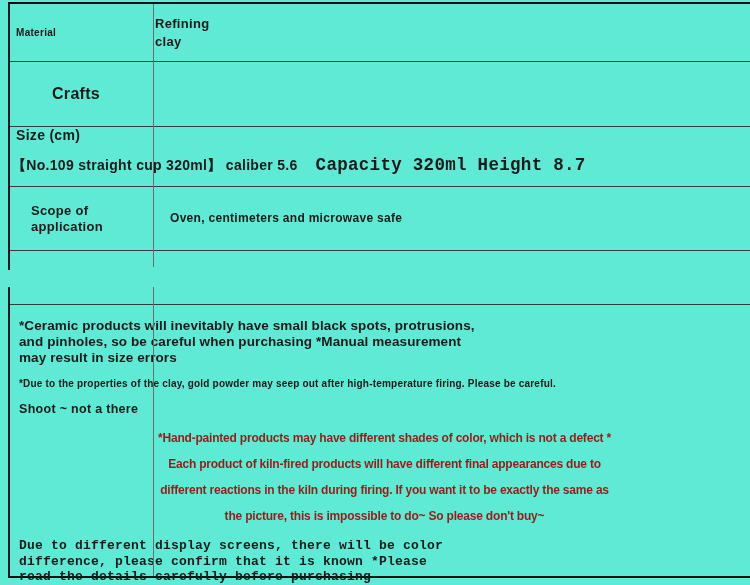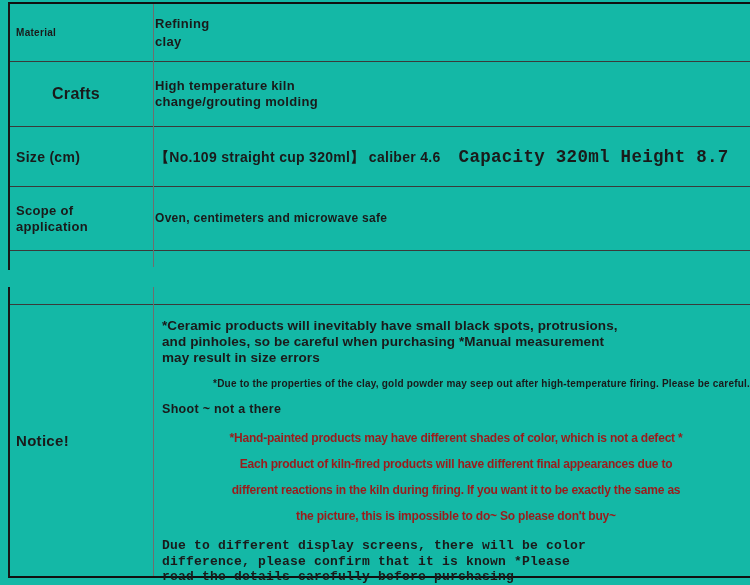--- a/index.html
+++ b/index.html
@@ -1,20 +1,20 @@
 <!DOCTYPE html>
 <html><head>
 <meta charset="utf-8">
 <style>
   html, body { margin: 0; padding: 0; background: #ffffff; }
   .canvas {
     position: relative;
     width: 750px;
     height: 585px;
-    background: #14b8a6;
+    background: #5eead4;
     font-family: "Liberation Sans", sans-serif;
     font-weight: bold;
     color: #1a1a1a;
     overflow: hidden;
   }
   
   .table-top {
     position: absolute;
     left: 8px; top: 2px; right: 0;
     height: 268px;
@@ -39,39 +39,39 @@
   .table-top .col-divider { height: 263px; }
   .table-bottom .col-divider { height: 100%; }
 
   .row {
     display: flex;
     box-sizing: border-box;
     border-bottom: 1px solid #3a3a3a;
   }
   .row.r1 { height: 58px; }
   .row.r2 { height: 65px; }
-  .row.r3 { height: 60px; }
+  .row.r3 { height: 60px; flex-direction: column; }
   .row.r4 { height: 64px; }
   .row.stub { height: 20px; border-bottom: none; }
   .row.stub2 { height: 18px; }
 
   .cell-label {
     width: 143px;
     box-sizing: border-box;
     padding-left: 6px;
     display: flex;
     align-items: center;
     white-space: pre-line;
     letter-spacing: 0.3px;
     line-height: 16px;
   }
   .r1 .cell-label { font-size: 10px; }
   .r2 .cell-label { font-size: 16px; padding-left: 42px; }
   .r3 .cell-label { font-size: 14px; }
-  .r4 .cell-label { font-size: 13px; }
+  .r4 .cell-label { font-size: 13px; margin-left: 15px; }
 
   .cell-value {
     flex: 1;
     box-sizing: border-box;
     padding-left: 2px;
     display: flex;
     flex-direction: column;
     justify-content: center;
     white-space: pre-line;
     letter-spacing: 0.3px;
@@ -102,64 +102,61 @@
   .notice-content {
     flex: 1;
     box-sizing: border-box;
     padding: 7px 0 0 9px;
   }
   .notice-content p {
     margin: 0;
     white-space: pre-line;
   }
   .np1 { margin-top: 6px !important; font-size: 13.5px; line-height: 16px; letter-spacing: 0.1px; }
-  .np2 { margin-top: 12px !important; font-size: 10px; line-height: 12px; letter-spacing: 0.2px; text-align: right; }
+  .np2 { margin-top: 12px !important; font-size: 10px; line-height: 12px; letter-spacing: 0.2px; }
   .np3 { margin-top: 12px !important; font-size: 12.5px; line-height: 15px; letter-spacing: 0.3px; }
   .np4 { margin-top: 8px !important; font-size: 12px; line-height: 26px; letter-spacing: -0.2px; text-align: center; }
   .np5 { margin-top: 9px !important; font-size: 13px; line-height: 15.5px; letter-spacing: 0.2px; font-family: Liberation Mono, monospace; }
   .np6 { margin-top: 4px !important; font-size: 10px; line-height: 11.5px; letter-spacing: 0.2px; }
 </style>
 </head>
 <body>
 
 <div class="canvas" style="color: rgb(26, 26, 26);">
 
   <div class="table-top">
     <div class="row r1">
       <div class="cell-label">Material</div>
       <div class="cell-value">Refining
 clay</div>
     </div>
     <div class="row r2">
       <div class="cell-label">Crafts</div>
-      <div class="cell-value">High temperature kiln
-change/grouting molding</div>
     </div>
     <div class="row r3">
       <div class="cell-label">Size (cm)</div>
       <div class="cell-value">
         <div class="size-line">
-          <span class="size-part1">【No.109 straight cup 320ml】 caliber 4.6</span>
+          <span class="size-part1">【No.109 straight cup 320ml】 caliber 5.6</span>
           <span class="size-part2">Capacity 320ml Height 8.7</span>
         </div>
       </div>
     </div>
     <div class="row r4">
       <div class="cell-label">Scope of
 application</div>
       <div class="cell-value">Oven, centimeters and microwave safe</div>
     </div>
     <div class="row stub"></div>
     <div class="col-divider"></div>
   </div>
 
   <div class="table-bottom">
     <div class="row stub2"></div>
     <div class="notice-row">
-      <div class="notice-label">Notice!</div>
       <div class="notice-content">
         <p class="np1">*Ceramic products will inevitably have small black spots, protrusions,
 and pinholes, so be careful when purchasing *Manual measurement
 may result in size errors</p>
         <p class="np2">*Due to the properties of the clay, gold powder may seep out after high-temperature firing. Please be careful.</p>
         <p class="np3">Shoot ~ not a there</p>
         <p class="np4" style="color: rgb(155, 27, 27);">*Hand-painted products may have different shades of color, which is not a defect *
 Each product of kiln-fired products will have different final appearances due to
 different reactions in the kiln during firing. If you want it to be exactly the same as
 the picture, this is impossible to do~ So please don't buy~</p>

